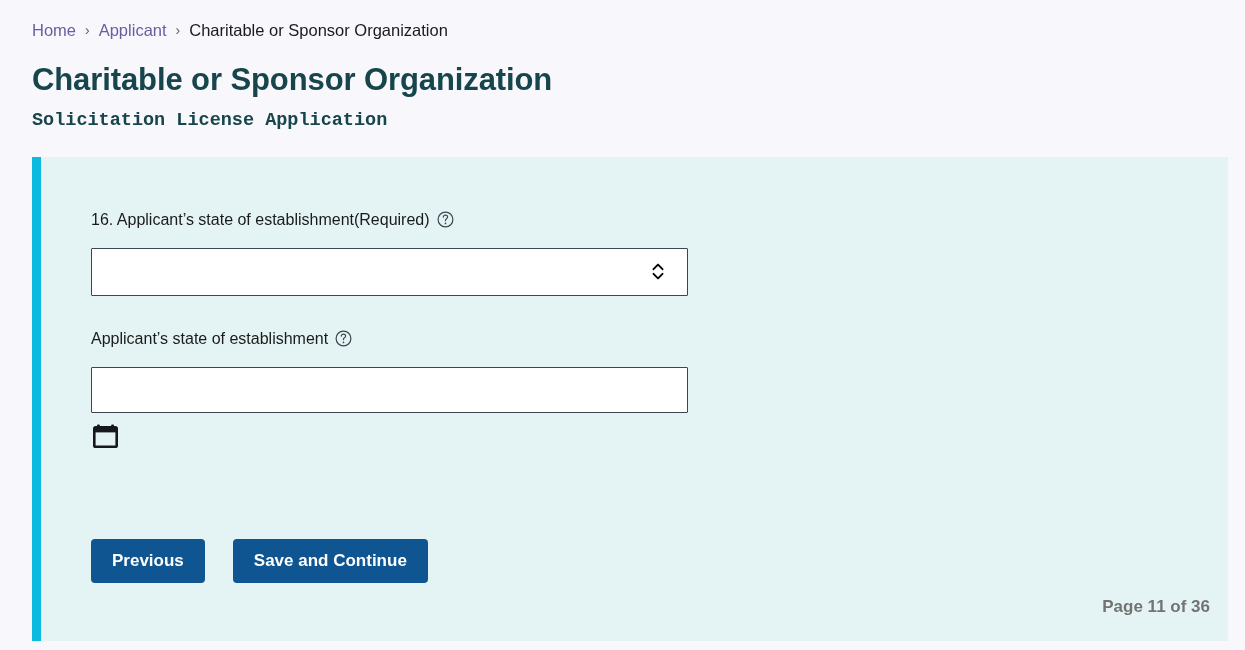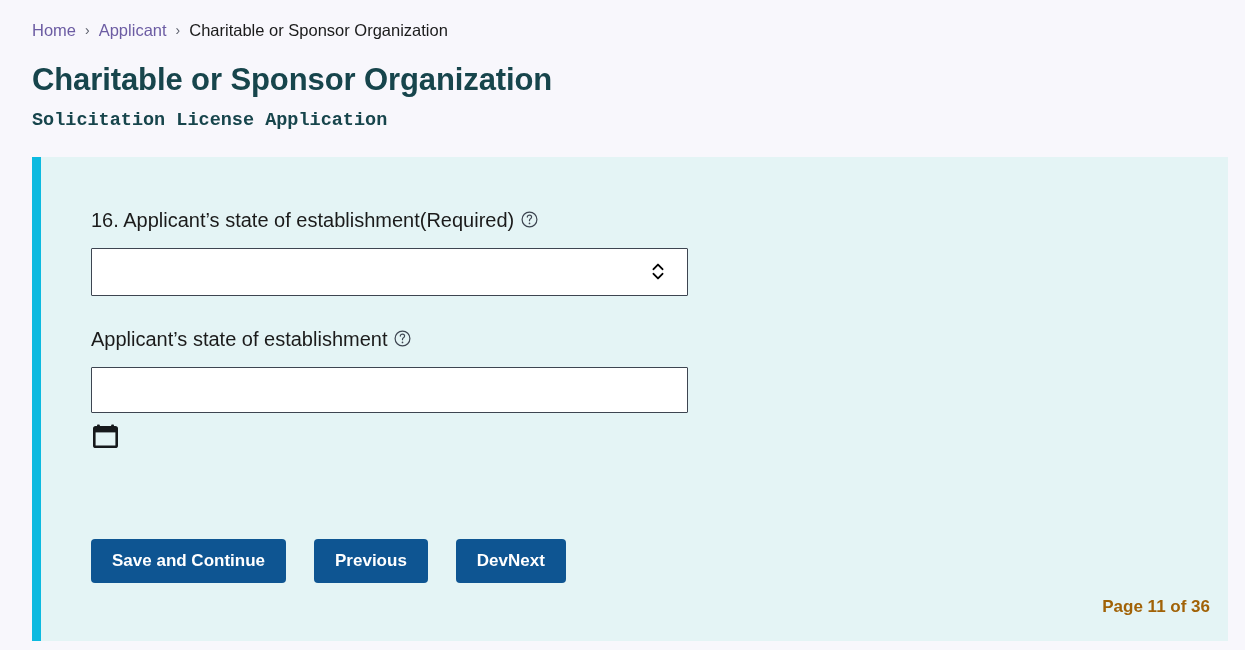--- a/index.html
+++ b/index.html
@@ -71,21 +71,21 @@
   }
   .panel-inner {
     position: relative;
     padding: 52px 0 0 50px;
     height: 100%;
   }
 
   
   .field { margin-bottom: 0; }
   .field-label {
-    font-size: 20px;
+    font-size: 16px;
     line-height: 22px;
     color: #1b1b1b;
     display: flex;
     align-items: center;
     gap: 7px;
   }
   .help-icon {
     display: inline-flex;
     align-items: center;
     justify-content: center;
@@ -171,21 +171,21 @@
     cursor: pointer;
     white-space: nowrap;
   }
 
   .page-counter {
     position: absolute;
     right: 18px;
     top: 440px;
     font-size: 17px;
     font-weight: bold;
-    color: #a16207;
+    color: #737373;
   }
 </style>
 </head>
 <body>
 
 <nav class="breadcrumb">
   <a class="crumb-link" href="#">Home</a>
   <span class="crumb-sep">›</span>
   <a class="crumb-link" href="#">Applicant</a>
   <span class="crumb-sep">›</span>
@@ -239,22 +239,21 @@
           <svg width="29" height="29" viewBox="0 0 29 29" aria-hidden="true">
             <rect x="6" y="3.5" width="2.8" height="4.2" rx="0.8" fill="#16191c"></rect>
             <rect x="20.2" y="3.5" width="2.8" height="4.2" rx="0.8" fill="#16191c"></rect>
             <rect x="3.3" y="6.2" width="22.4" height="19.6" rx="1.4" fill="none" stroke="#16191c" stroke-width="2.6"></rect>
             <rect x="3.3" y="6.2" width="22.4" height="5.2" fill="#16191c"></rect>
           </svg>
         </button>
       </div>
 
       <div class="button-row">
+        <button class="btn">Previous</button>
         <button class="btn">Save and Continue</button>
-        <button class="btn">Previous</button>
-        <button class="btn">DevNext</button>
       </div>
 
       <div class="page-counter">Page 11 of 36</div>
 
     </div>
   </div>
 </div>
 
 </body></html>

